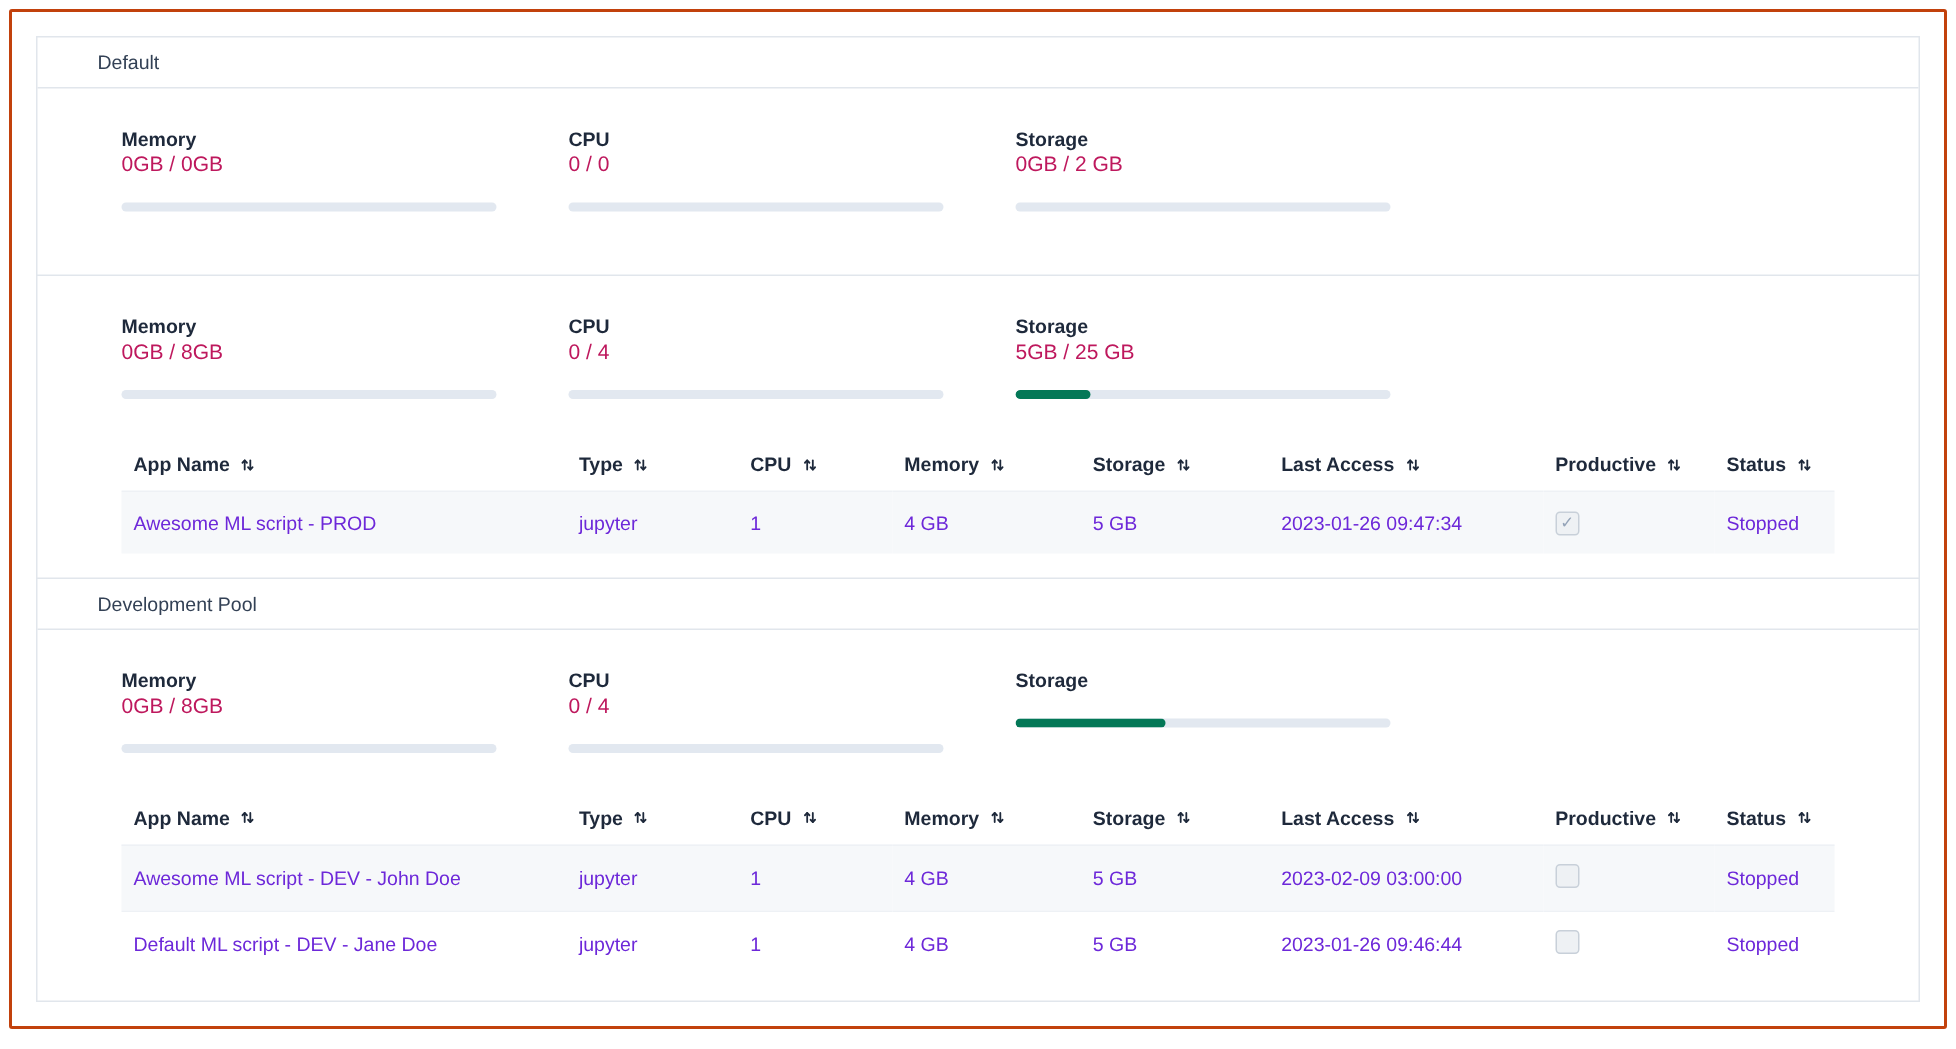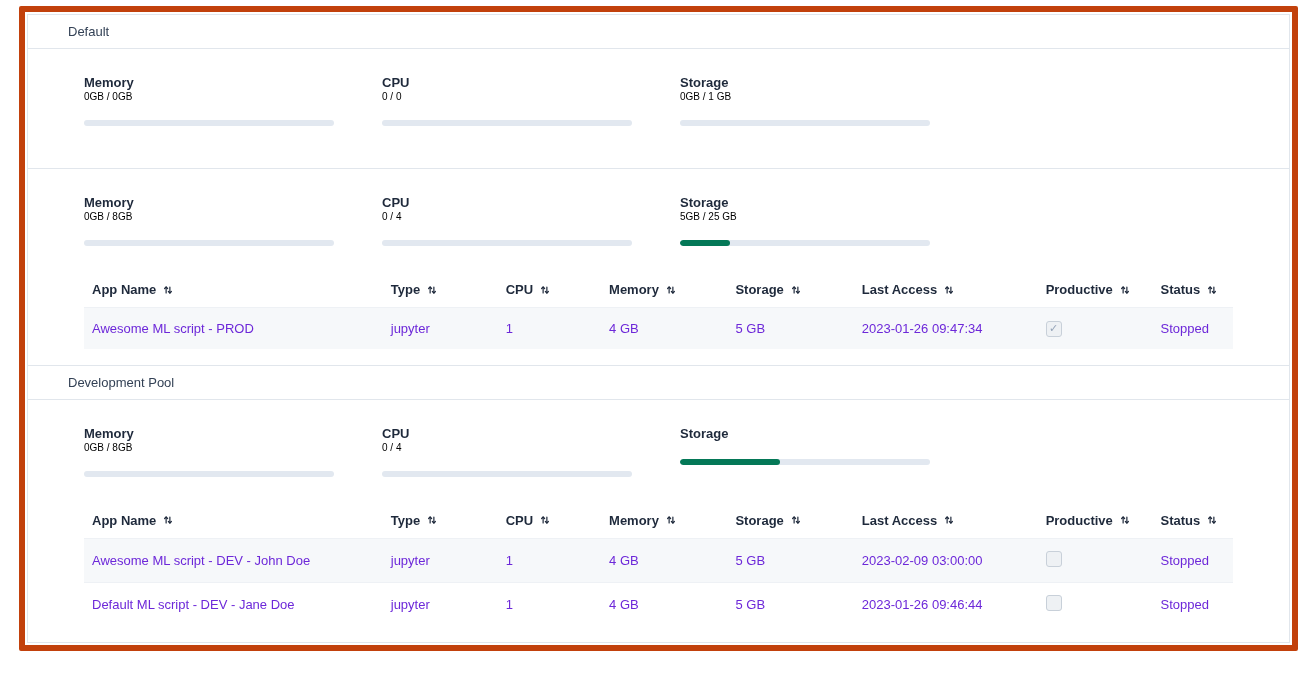--- a/index.html
+++ b/index.html
@@ -4,24 +4,23 @@
 <style>
   * { box-sizing: border-box; margin: 0; padding: 0; }
   body {
     font-family: -apple-system, BlinkMacSystemFont, "Segoe UI", Helvetica, Arial, sans-serif;
     font-size: 13px;
     color: #1e293b;
     background: #fff;
     padding: 6px;
   }
   .outer {
-    border: 6px solid #c2410c;
+    border: 2px solid #c2410c;
     border-radius: 2px;
-    padding: 2px;
-    margin-left: 13px;
+    padding: 16px;
   }
   .pool {
     border: 1px solid #e1e6ec;
   }
   .pool + .pool { border-top: none; }
   .pool-header {
     padding: 9px 40px;
     font-size: 13px;
     color: #334155;
     border-bottom: 1px solid #e1e6ec;
@@ -36,22 +35,22 @@
   }
   .metric {
     flex: 0 0 250px;
   }
   .metric .label {
     font-weight: 700;
     font-size: 13px;
     color: #1e293b;
   }
   .metric .value {
-    color: #000000;
-    font-size: 10px;
+    color: #be185d;
+    font-size: 14px;
     margin-top: 1px;
   }
   .bar-wrap {
     margin-top: 18px;
     height: 6px;
     border-radius: 6px;
     background: #e2e8f0;
     width: 250px;
     overflow: hidden;
   }
@@ -121,21 +120,21 @@
           </div>
           <div class="metric">
             <div class="label">CPU</div>
             <div class="value">0 / 0</div>
             <div class="bar-wrap">
               <div class="bar-fill" style="width:0%"></div>
             </div>
           </div>
           <div class="metric">
             <div class="label">Storage</div>
-            <div class="value">0GB / 1 GB</div>
+            <div class="value">0GB / 2 GB</div>
             <div class="bar-wrap">
               <div class="bar-fill" style="width:0%"></div>
             </div>
           </div>
         </div>
       </div>
     </div>
     <div class="pool">
       <div class="pool-body">
         <div class="metrics">

